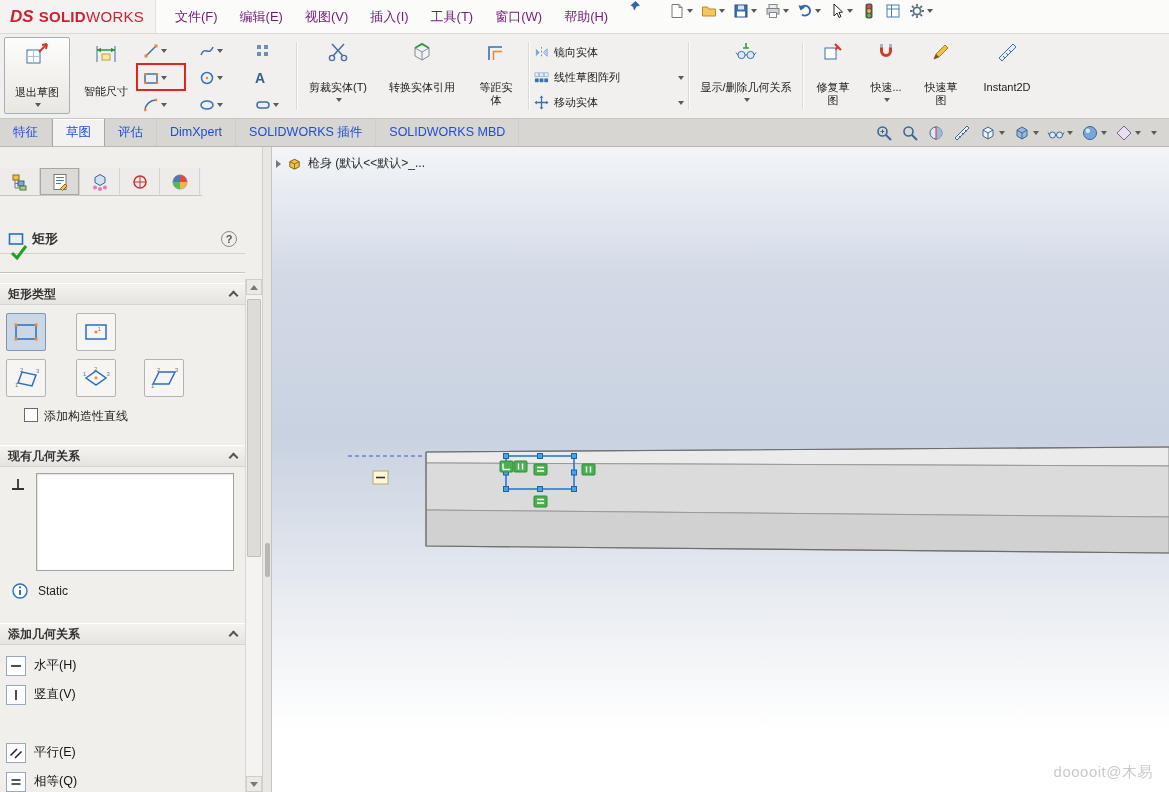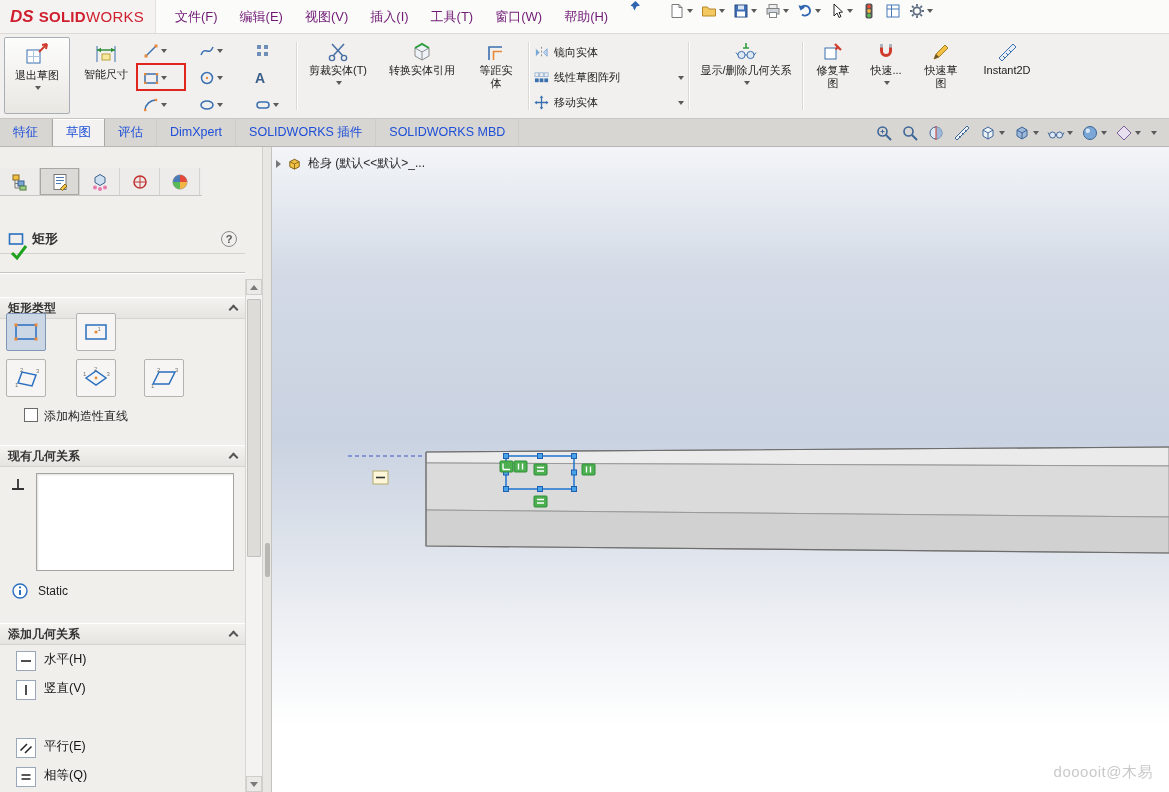--- a/index.html
+++ b/index.html
@@ -20,21 +20,21 @@
   .menu-item{padding:0 11px;font-size:13px;line-height:33px;color:#701a75;cursor:default}
   .pinbtn{margin-left:8px;display:flex;align-items:center}
   .qicons{display:flex;align-items:center;margin-left:24px}
   .qbtn{display:flex;align-items:center;padding:3px 3px;margin:0 1px}
   .caret{width:0;height:0;border-left:3px solid transparent;border-right:3px solid transparent;
     border-top:4px solid #5a5a5a;margin-left:2px;flex:none}
   
   #ribbon{position:absolute;left:0;top:34px;width:1169px;height:85px;background:#f1f0ee;
     border-bottom:1px solid #c8c6c2}
   .rbv{position:absolute;display:flex;flex-direction:column;align-items:center;justify-content:flex-start}
-  .rb-lbl{font-size:11px;line-height:13px;color:#222;text-align:center;white-space:nowrap;margin-top:1px}
+  .rb-lbl{font-size:11px;line-height:13px;color:#222;text-align:center;white-space:nowrap;margin-top:18px}
   .vsep{position:absolute;top:8px;bottom:8px;width:1px;background:#dbd9d5;box-shadow:1px 0 0 #fdfdfc}
   .exitbtn{left:4px;top:3px;width:66px;height:77px;border:1px solid #a8aeb6;border-radius:2px;
     background:linear-gradient(#fdfdfc,#e9e7e2)}
   .gridcell{position:absolute;height:26px;display:flex;align-items:center;padding:0 3px}
   .redbox{position:absolute;left:136px;top:29px;width:50px;height:28px;border:2px solid #e0251c}
   .rowitem{display:flex;align-items:center;height:25px;font-size:11px;color:#222;white-space:nowrap}
   .rowitem .rb-lblh{margin-left:5px;font-size:11px;color:#222}
   
   #tabbar{position:absolute;left:0;top:119px;width:1169px;height:28px;background:#d8d6d2;
     border-bottom:1px solid #b9b7b3;display:flex;align-items:stretch}
@@ -63,21 +63,21 @@
   .chevup{margin-left:auto;width:7px;height:7px;border-left:2px solid #555;border-top:2px solid #555;
     transform:rotate(45deg);margin-top:3px}
   .rtbtn{position:absolute;width:40px;height:38px;background:#f6f5f3;border:1px solid #b5b3af;
     border-radius:2px;display:flex;align-items:center;justify-content:center}
   .rtbtn.selected{background:#ccd7e6;border-color:#7d97b5}
   .cbx{position:absolute;width:14px;height:14px;background:#fff;border:1px solid #6a6a6a}
   .cbx-lbl{position:absolute;font-size:12px;color:#222}
   .listbox{position:absolute;left:36px;width:198px;height:98px;background:#fff;
     border:1px solid #a5a3a0;box-shadow:inset 1px 1px 2px rgba(0,0,0,.12)}
   .statusrow{position:absolute;display:flex;align-items:center;font-size:12px;color:#222}
-  .relrow{position:absolute;left:0;width:240px;height:29px;display:flex;padding-left:16px}
+  .relrow{position:absolute;left:0;width:240px;height:29px;display:flex;align-items:center;padding-left:6px}
   .relico{width:20px;height:20px;background:#fff;border:1px solid #9aa7b8;display:flex;
     align-items:center;justify-content:center;flex:none}
   .rellbl{font-size:12.5px;color:#141414;margin-left:8px}
   
   .scroll{position:absolute;left:245px;top:132px;width:17px;height:513px;background:#f4f3f1;
     border-left:1px solid #d8d6d2}
   .sarrow{position:absolute;left:0;width:16px;height:16px;background:#eceae7;border:1px solid #d0cecb;
     display:flex;align-items:center;justify-content:center}
   .tri-up{width:0;height:0;border-left:4px solid transparent;border-right:4px solid transparent;
     border-bottom:5px solid #7a7a7a}
@@ -536,21 +536,21 @@
     </div>
 
     <div class="pm-actions">
       <svg width="18" height="18" viewBox="0 0 18 18" style="position:absolute;left:10px;top:6px">
         <path d="M2 10 L7 15 L16 3" fill="none" stroke="#1fa01f" stroke-width="3"></path>
       </svg>
     </div>
 
     <div class="abs" style="left:0;top:130px;width:262px;height:515px">
 
-      <div class="sech" style="top:20px">
+      <div class="sech" style="top:6px">
         <span>矩形类型</span>
         <span class="chevup"></span>
       </div>
 
       <div class="rtbtn selected" style="left:6px;top:36px">
         <svg width="28" height="22" viewBox="0 0 28 22">
             <rect x="4" y="4" width="20" height="14" fill="none" stroke="#2a6fc0" stroke-width="1.5"></rect>
             <g fill="#e8893a">
               <rect x="2.5" y="2.5" width="3" height="3"></rect>
               <rect x="22.5" y="2.5" width="3" height="3"></rect>

